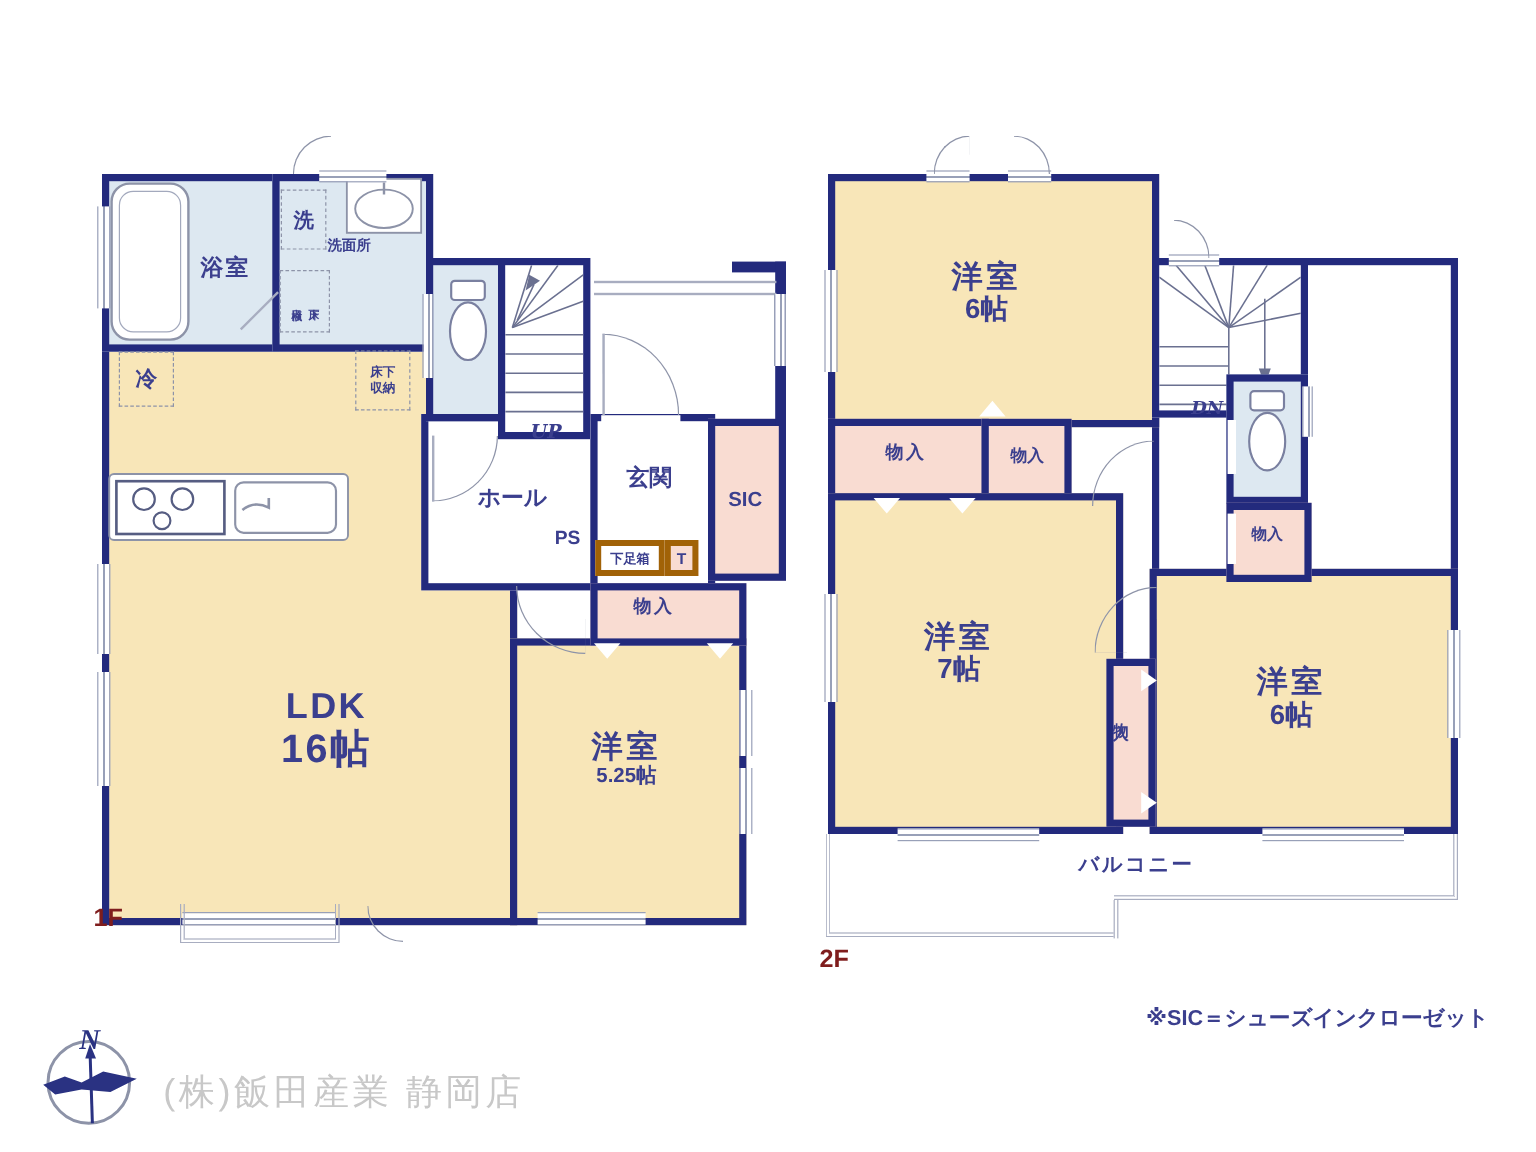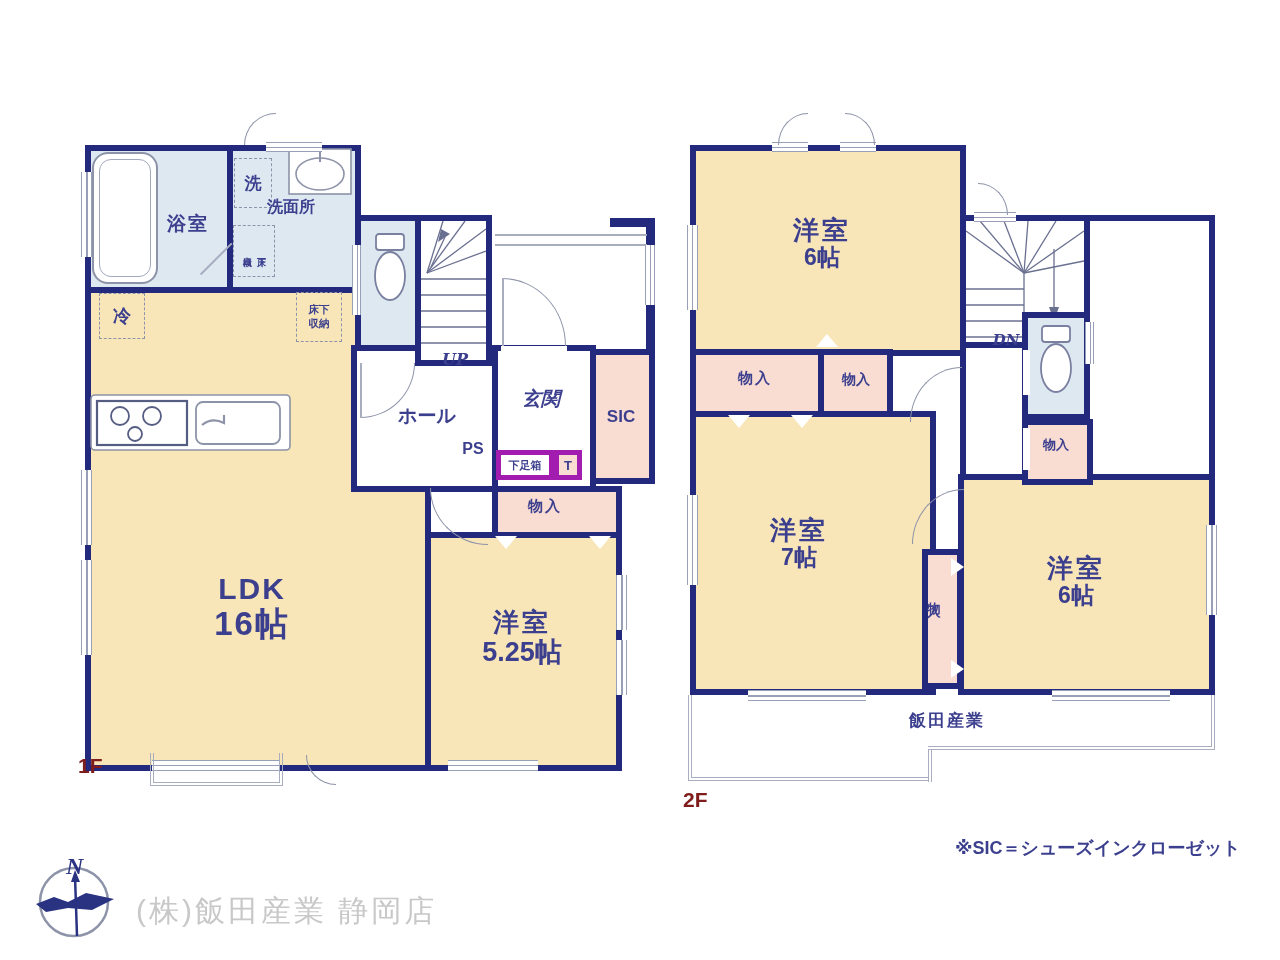--- a/index.html
+++ b/index.html
@@ -7,21 +7,21 @@
   #canvas{position:relative;width:1280px;height:960px;background:#ffffff;overflow:hidden;}
   .room{position:absolute;box-sizing:border-box;border:6px solid #232a7d;}
   .cream{background:#f8e6b8;}
   .pink{background:#f9dcd2;}
   .blue{background:#dde8f1;}
   .white{background:#ffffff;}
   .wallpiece{position:absolute;background:#232a7d;}
   .lb{position:absolute;transform:translateX(-50%);text-align:center;font-weight:bold;color:#3b3f8e;white-space:nowrap;line-height:1.12;}
   .lb-l{position:absolute;text-align:left;font-weight:bold;color:#7f1d1d;white-space:nowrap;line-height:1.12;}
   .dash{position:absolute;box-sizing:border-box;border:1.5px dashed #8d93a8;display:flex;align-items:center;justify-content:center;color:#3b3f8e;font-weight:bold;}
-  .box{position:absolute;box-sizing:border-box;border:5px solid #a21caf;display:flex;align-items:center;justify-content:center;color:#3b3f8e;font-weight:bold;background:#fff;}
+  .box{position:absolute;box-sizing:border-box;border:5px solid #a16207;display:flex;align-items:center;justify-content:center;color:#3b3f8e;font-weight:bold;background:#fff;}
   .vert{writing-mode:vertical-rl;text-orientation:upright;letter-spacing:1px;}
   .winh{position:absolute;background:linear-gradient(to bottom,#fff 0 4px,#98a0b8 4px 5.5px,#fff 5.5px 100%);border-top:1.5px solid #98a0b8;border-bottom:1.5px solid #98a0b8;box-sizing:border-box;}
   .winv{position:absolute;background:linear-gradient(to right,#fff 0 4px,#98a0b8 4px 5.5px,#fff 5.5px 100%);border-left:1.5px solid #98a0b8;border-right:1.5px solid #98a0b8;box-sizing:border-box;}
   .gap{position:absolute;background:#fff;}
   .arc{position:absolute;box-sizing:border-box;}
   .arc.br{border-right:1.5px solid #8d93a8;border-bottom:1.5px solid #8d93a8;border-bottom-right-radius:100% 100%;}
   .arc.bl{border-left:1.5px solid #8d93a8;border-bottom:1.5px solid #8d93a8;border-bottom-left-radius:100% 100%;}
   .arc.tl{border-left:1.5px solid #8d93a8;border-top:1.5px solid #8d93a8;border-top-left-radius:100% 100%;}
   .arc.tr{border-right:1.5px solid #8d93a8;border-top:1.5px solid #8d93a8;border-top-right-radius:100% 100%;}
   .grayline{position:absolute;background:#a8adc0;}
@@ -134,34 +134,34 @@
   <div class="arc tl" style="left:244px;top:113px;width:32px;height:32px;"></div>
   <div class="arc bl" style="left:306px;top:755px;width:30px;height:30px;"></div>
 
   <div class="tri-down" style="left:495px;top:536px;"></div>
   <div class="tri-down" style="left:589px;top:536px;"></div>
   <div class="tri-left" style="left:562px;top:423px;"></div>
 
   <div class="bal" style="left:150px;top:753px;width:133px;height:33px;border-left:4px double #a8adc0;border-right:4px double #a8adc0;border-bottom:4px double #a8adc0;"></div>
 
   <div class="lb" style="left:188px;top:213px;font-size:19px;letter-spacing:2px;"><span>浴室</span></div>
-  <div class="lb" style="left:291px;top:198px;font-size:16px;"><span>洗面所</span></div>
+  <div class="lb" style="left:291px;top:198px;font-size:12px;"><span>洗面所</span></div>
   <div class="lb serifit" style="left:455px;top:351px;font-size:16px;"><span>UP</span></div>
   <div class="lb" style="left:427px;top:405px;font-size:19px;"><span>ホール</span></div>
-  <div class="lb" style="left:541px;top:388px;font-size:19px;font-style:italic;"><span>玄関</span></div>
+  <div class="lb" style="left:541px;top:388px;font-size:19px;"><span>玄関</span></div>
   <div class="lb" style="left:621px;top:407px;font-size:17px;"><span>SIC</span></div>
   <div class="lb" style="left:473px;top:440px;font-size:16px;text-align:center;"><span>PS</span></div>
   <div class="lb" style="left:545px;top:498px;font-size:15px;letter-spacing:2px;"><span>物入</span></div>
-  <div class="lb" style="left:252px;top:572px;font-size:30px;letter-spacing:2px;">
+  <div class="lb" style="left:272px;top:572px;font-size:30px;letter-spacing:2px;">
     <div>LDK</div>
     <div style="font-size:33px;">16帖</div>
   </div>
   <div class="lb" style="left:522px;top:608px;font-size:26px;letter-spacing:3px;">
     <div>洋室</div>
-    <div style="font-size:27px;letter-spacing:0;">5.25帖</div>
+    <div style="font-size:17px;letter-spacing:0;">5.25帖</div>
   </div>
   <div class="lb-l" style="left:78px;top:754px;font-size:21px;"><span>1F</span></div>
 
   <div class="room white" style="left:960px;top:215px;width:255px;height:480px;"></div>
   <div class="room cream" style="left:690px;top:145px;width:276px;height:211px;"></div>
   <div class="room pink" style="left:690px;top:349px;width:134px;height:68px;"></div>
   <div class="room pink" style="left:818px;top:349px;width:75px;height:68px;"></div>
   <div class="room cream" style="left:690px;top:411px;width:246px;height:284px;"></div>
   <div class="room cream" style="left:958px;top:474px;width:257px;height:221px;"></div>
   <div class="room pink" style="left:922px;top:549px;width:41px;height:140px;"></div>
@@ -231,21 +231,21 @@
   <div class="lb" style="left:1056px;top:438px;font-size:13px;"><span>物入</span></div>
   <div class="lb vert" style="left:934px;top:592px;font-size:13px;transform:none;margin-left:-8px;"><span>物入</span></div>
   <div class="lb" style="left:799px;top:516px;font-size:26px;letter-spacing:3px;">
     <div>洋室</div>
     <div style="font-size:23px;letter-spacing:0;">7帖</div>
   </div>
   <div class="lb" style="left:1076px;top:554px;font-size:26px;letter-spacing:3px;">
     <div>洋室</div>
     <div style="font-size:23px;letter-spacing:0;">6帖</div>
   </div>
-  <div class="lb" style="left:947px;top:711px;font-size:17px;letter-spacing:2px;"><span>飯田産業</span></div>
+  <div class="lb" style="left:947px;top:711px;font-size:17px;letter-spacing:2px;"><span>バルコニー</span></div>
   <div class="lb-l" style="left:683px;top:788px;font-size:21px;"><span>2F</span></div>
 
   <svg width="95" height="92" viewBox="0 0 95 92" style="position:absolute;left:28px;top:848px;">
     <circle cx="46" cy="54" r="34" fill="none" stroke="#8d93a8" stroke-width="2.5"></circle>
     <text x="38" y="26" font-size="24" font-weight="bold" fill="#2a3282" font-family="Liberation Serif, DejaVu Serif, serif" font-style="italic">N</text>
     <line x1="47" y1="28" x2="49" y2="88" stroke="#2a3282" stroke-width="2.5"></line>
     <polygon points="43,34 52,34 47,22" fill="#2a3282"></polygon>
     <polygon points="8,56 26,49 40,54 58,45 86,51 64,62 40,60 18,64" fill="#2a3282"></polygon>
   </svg>
   <div class="lb-l" style="left:955px;top:838px;font-size:18px;color:#3b3f8e;"><span>※SIC＝シューズインクローゼット</span></div>

